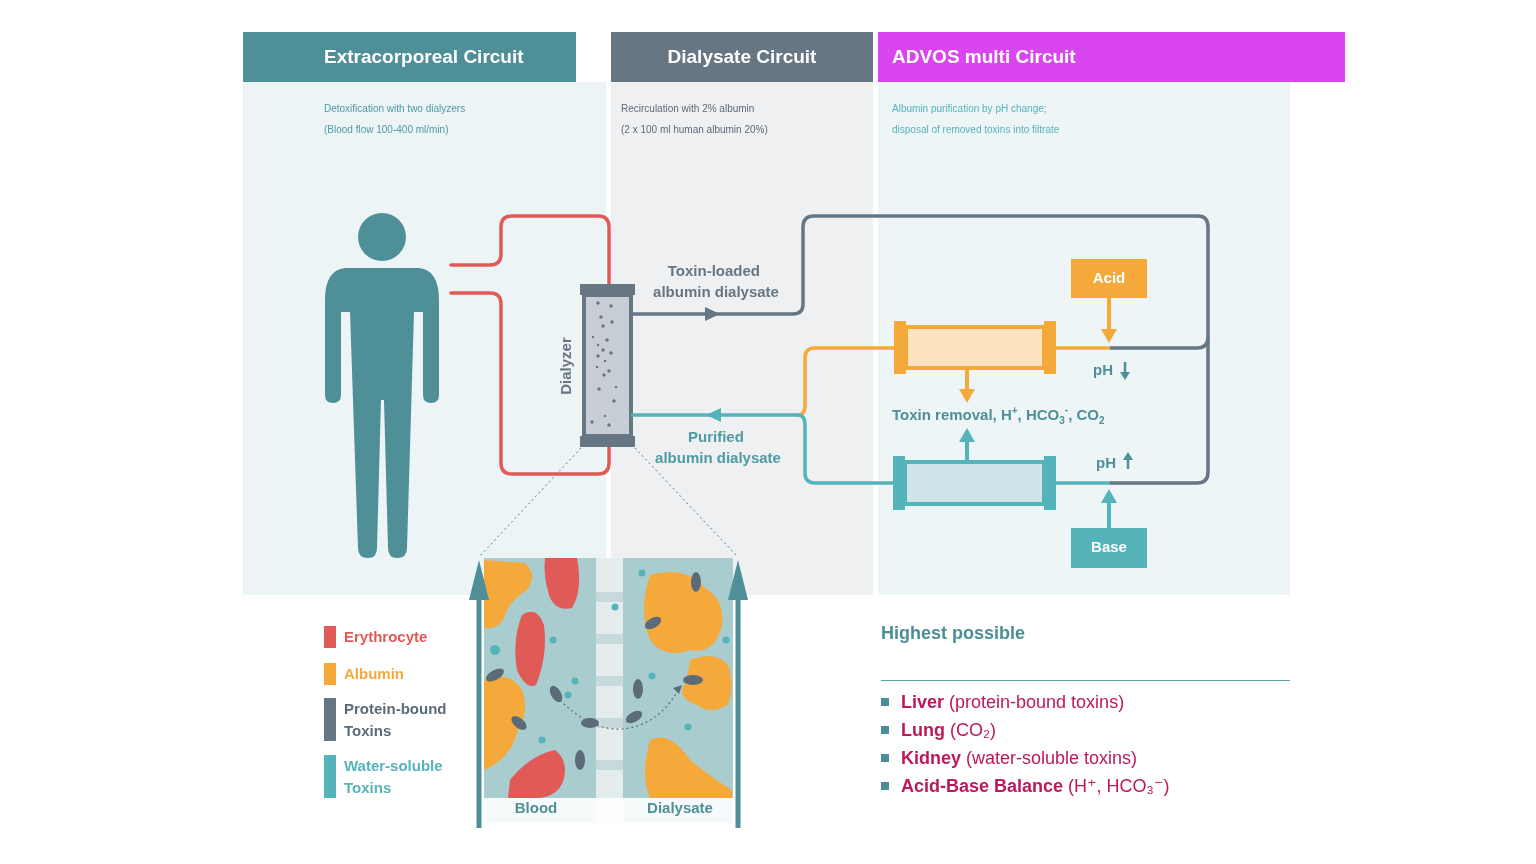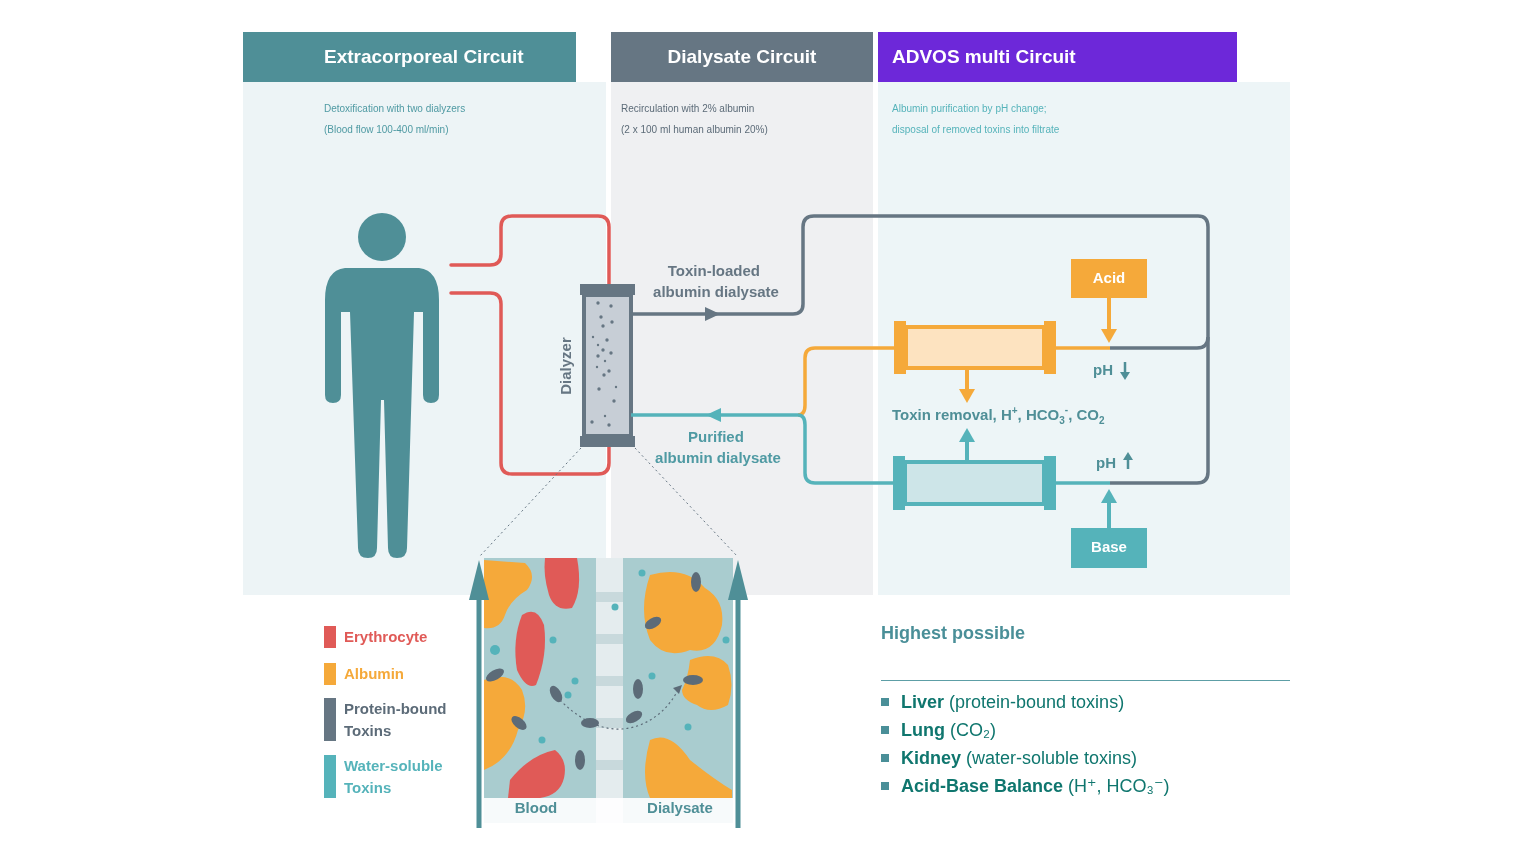--- a/index.html
+++ b/index.html
@@ -9,38 +9,38 @@
   .hdr { position:absolute; height:50px; color:#fff; font-size:19px; font-weight:bold;
          display:flex; align-items:center; box-sizing:border-box; }
   .sub { position:absolute; font-size:10px; line-height:21px; }
   svg text { font-family:"Liberation Sans", "DejaVu Sans", sans-serif; }
   .legend-item { position:absolute; display:flex; align-items:flex-start; }
   .legend-swatch { width:12px; margin-right:8px; }
   .legend-label { font-size:15px; font-weight:bold; line-height:22px; }
   .perf-title { position:absolute; left:881px; top:620px; color:#4a8f98; font-size:18px; font-weight:bold; line-height:26px; }
   .perf-rule { position:absolute; left:881px; top:680px; width:409px; height:1px; background:#5d9ea6; }
   .perf-list { position:absolute; left:881px; top:688px; list-style:none; margin:0; padding:0; }
-  .perf-list li { font-size:18px; line-height:28px; color:#0f766e; display:flex; align-items:center;text-align:center; }
+  .perf-list li { font-size:18px; line-height:28px; color:#be185d; display:flex; align-items:center;text-align:center; }
   .perf-bullet { width:8px; height:8px; background:#4a8f98; margin-right:12px; display:inline-block; }
   .perf-strong { font-weight:bold; margin-right:5px; }
 </style>
 </head>
 <body>
 
 <div class="panel" style="left:243px;top:82px;width:363px;height:513px;background:#edf4f6;"></div>
 <div class="panel" style="left:611px;top:82px;width:262px;height:513px;background:#eff0f2;"></div>
 <div class="panel" style="left:878px;top:82px;width:412px;height:513px;background:#edf5f7;"></div>
 
 <div class="hdr" style="left:243px;top:32px;width:333px;background:#4f8f97;padding-left:81px;">
   <span>Extracorporeal Circuit</span>
 </div>
 <div class="hdr" style="left:611px;top:32px;width:262px;background:#667683;justify-content:center;">
   <span>Dialysate Circuit</span>
 </div>
-<div class="hdr" style="left:878px;top:32px;width:359px;background:#6d28d9;padding-left:14px;">
+<div class="hdr" style="left:878px;top:32px;width:467px;background:#d946ef;padding-left:14px;">
   <span>ADVOS multi Circuit</span>
 </div>
 
 <div class="sub" style="left:324px;top:98px;color:#4f9aa3;">
   <div>Detoxification with two dialyzers</div>
   <div>(Blood flow 100-400 ml/min)</div>
 </div>
 <div class="sub" style="left:621px;top:98px;color:#5c6b78;">
   <div>Recirculation with 2% albumin</div>
   <div>(2 x 100 ml human albumin 20%)</div>

